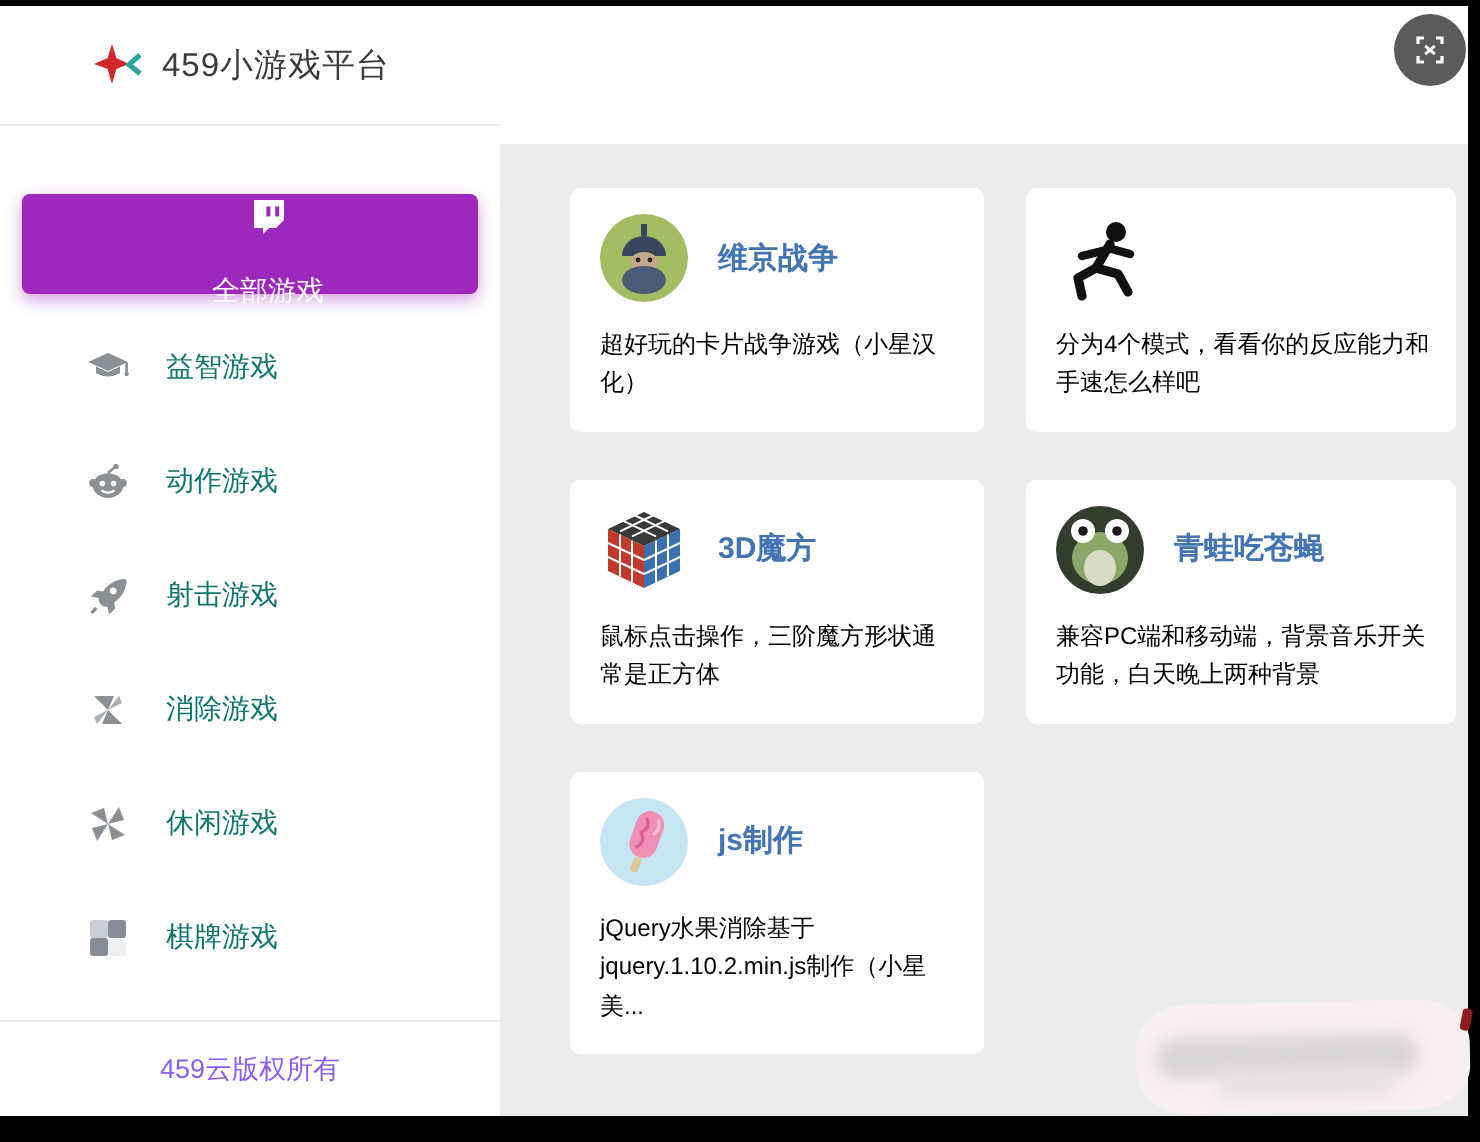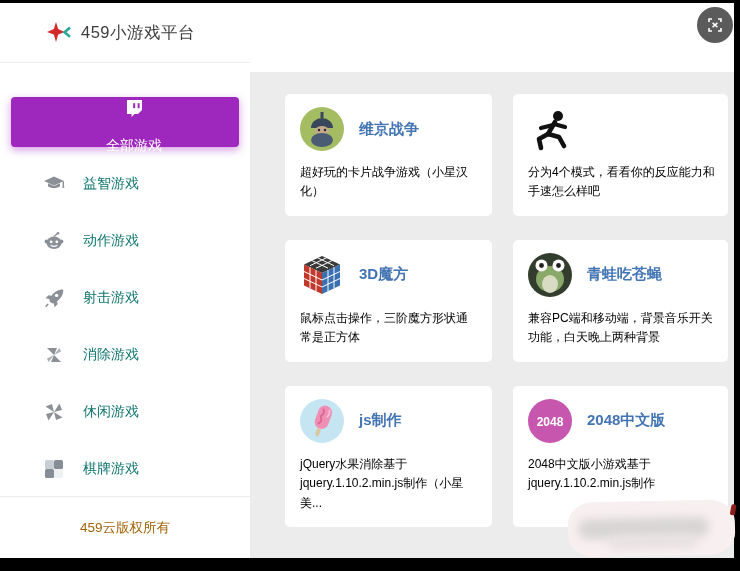--- a/index.html
+++ b/index.html
@@ -19,23 +19,23 @@
   .nav { padding-top:34px; }
   .nav-item { height:57px; display:flex; align-items:center; padding-left:43px; gap:18px; cursor:pointer; color:#0f766e; font-size:14px; }
   .nav-item .nicon { width:22px; height:22px; display:flex; align-items:center; justify-content:center; }
   .nav-item.active {
     height:50px; margin:0 11px 8px 11px; padding-left:18px; border-radius:4px;
     background:#9e28bd; color:#fff;
     box-shadow:0 3px 8px rgba(158,40,189,.45);
     flex-direction:column;
   }
   .sidebar-footer {
-    position:absolute; left:0; right:0; bottom:0; height:62px;
+    position:absolute; left:0; right:0; bottom:0; height:48px;
     border-top:1px solid #ededed; display:flex; align-items:center; justify-content:center;
-    color:#a16207; font-size:13.5px;
+    color:#8b5cf6; font-size:13.5px;
   }
 
   
   .main { position:absolute; left:250px; top:69px; right:0; bottom:0; background:#ececec; overflow:hidden; }
   .cards { display:grid; grid-template-columns:207px 215px; column-gap:21px; row-gap:24px; padding:22px 0 0 35px; }
   .card { background:#fff; border-radius:5px; padding:13px 13px 14px 15px; cursor:pointer; }
   .card-head { display:flex; align-items:center; gap:15px; }
   .gicon { width:44px; height:44px; flex:0 0 aupx; flex-shrink:0; }
   .card-title { font-size:15px; font-weight:bold; color:#4374b4; }
   .card-desc { margin-top:12px; font-size:12px; line-height:1.62; color:#000000; }
@@ -240,30 +240,20 @@
               <path d="M19,10 Q23,14 19,18 Q23,22 19,26" stroke="#d9618f" stroke-width="1.6" fill="none"></path>
               <path d="M25,9 Q28,13 25,17" stroke="#f6c2d6" stroke-width="1.6" fill="none"></path>
               <rect x="20" y="30" width="4" height="8" rx="2" fill="#dcc69c"></rect>
             </g>
           </svg>
           <a class="card-title">js制作</a>
         </div>
         <div class="card-desc">jQuery水果消除基于jquery.1.10.2.min.js制作（小星美...</div>
       </div>
 
-      <div class="card">
-        <div class="card-head">
-          <svg class="gicon" viewBox="0 0 44 44">
-            <circle cx="22" cy="22" r="22" fill="#c757ae"></circle>
-            <text x="22" y="26.5" text-anchor="middle" class="badge2048">2048</text>
-          </svg>
-          <a class="card-title">2048中文版</a>
-        </div>
-        <div class="card-desc">2048中文版小游戏基于jquery.1.10.2.min.js制作</div>
-      </div>
 
     </div>
   </main>
 </div>
 
 <button class="shot-btn">
   <svg width="18" height="18" viewBox="0 0 18 18">
     <g stroke="#fff" stroke-width="1.6" fill="none">
       <path d="M3,6 V3 H6"></path>
       <path d="M12,3 H15 V6"></path>

